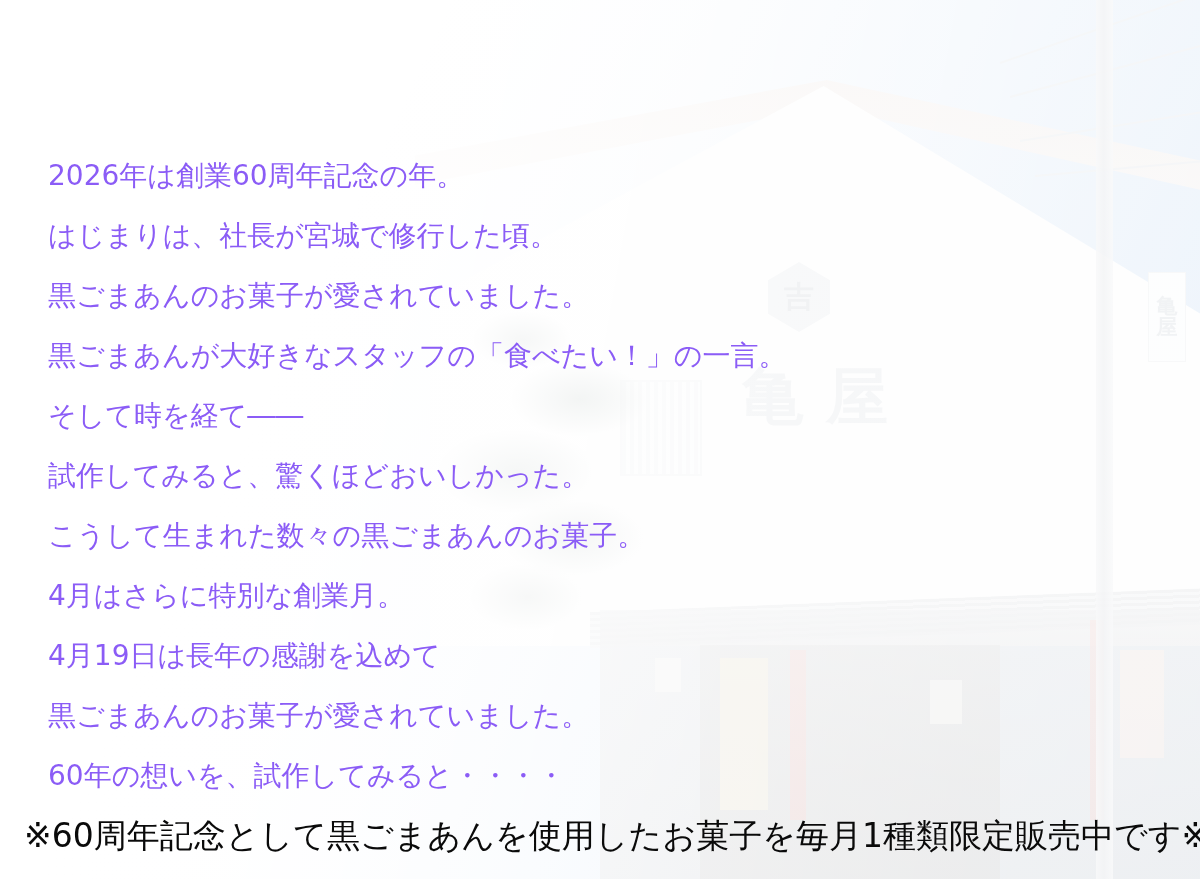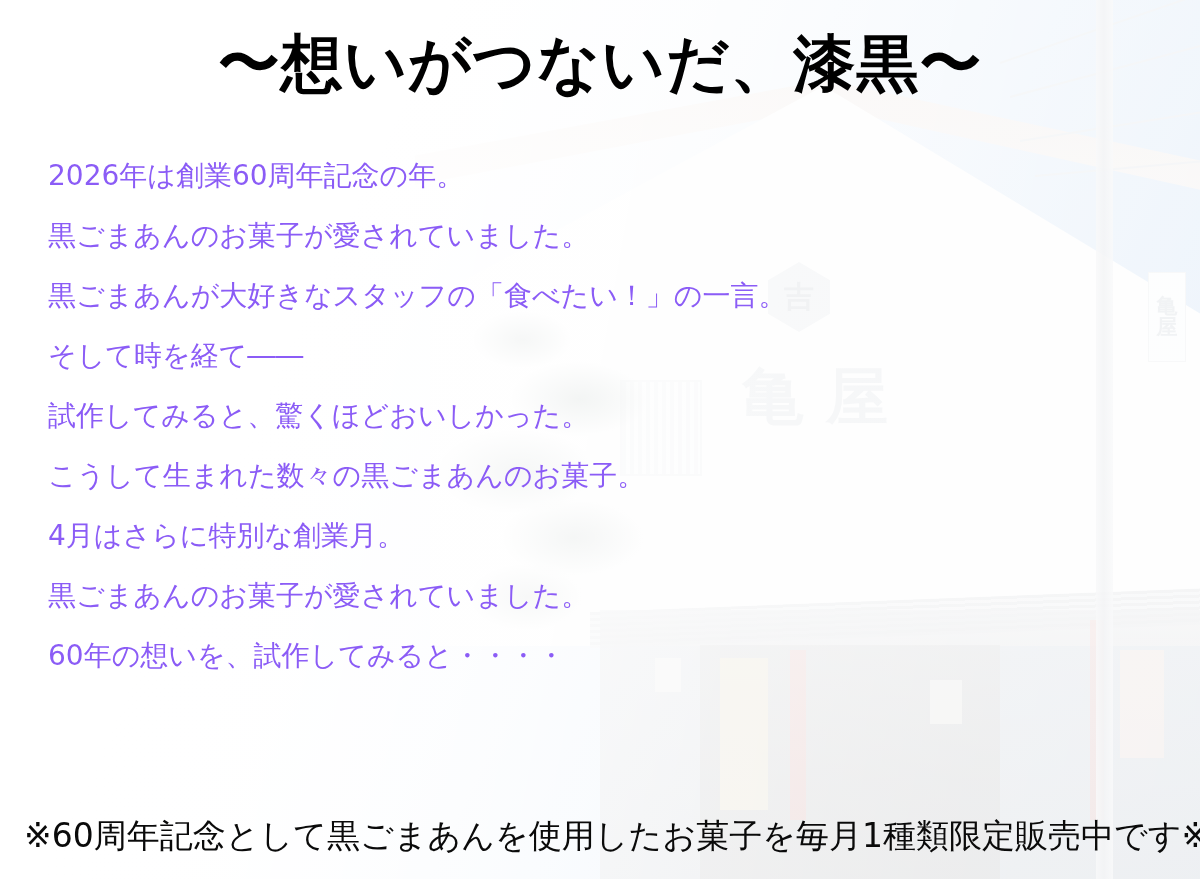--- a/index.html
+++ b/index.html
@@ -281,30 +281,31 @@
     <div class="bg-sign">
       <span>亀</span>
       <span>屋</span>
     </div>
 
     <div class="bg-wash"></div>
   </div>
 
   <div class="content">
 
-    <div class="headline">〜想いがつないだ、漆黒〜</div>
 
     <div class="body-lines">
       <div class="body-line">2026年は創業60周年記念の年。</div>
+      <div class="body-line">はじまりは、社長が宮城で修行した頃。</div>
       <div class="body-line">黒ごまあんのお菓子が愛されていました。</div>
       <div class="body-line">黒ごまあんが大好きなスタッフの「食べたい！」の一言。</div>
       <div class="body-line">そして時を経て――</div>
       <div class="body-line">試作してみると、驚くほどおいしかった。</div>
       <div class="body-line">こうして生まれた数々の黒ごまあんのお菓子。</div>
       <div class="body-line">4月はさらに特別な創業月。</div>
+      <div class="body-line">4月19日は長年の感謝を込めて</div>
       <div class="body-line">黒ごまあんのお菓子が愛されていました。</div>
       <div class="body-line">60年の想いを、試作してみると・・・・</div>
     </div>
 
     <div class="footnote">※60周年記念として黒ごまあんを使用したお菓子を毎月1種類限定販売中です※</div>
 
   </div>
 </div>
 
 </body></html>

